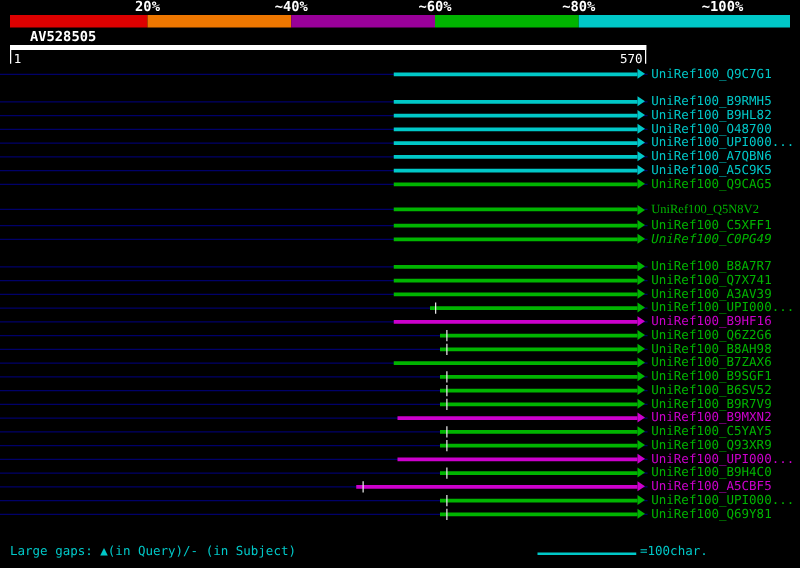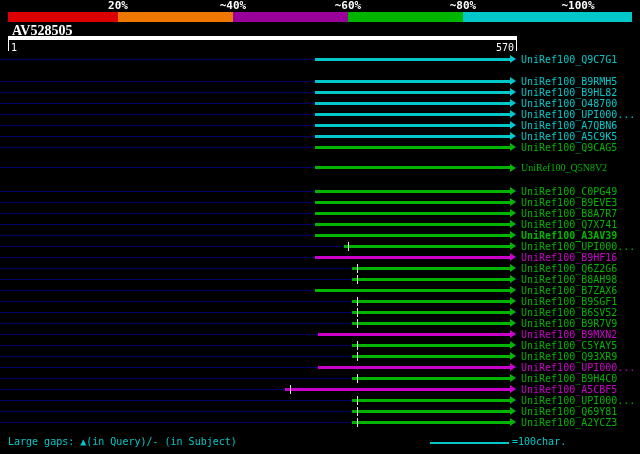--- a/index.html
+++ b/index.html
@@ -6,21 +6,21 @@
   #app{
     position:relative;width:640px;height:454px;background:#000;overflow:hidden;
     font-family:"DejaVu Sans Mono","Liberation Mono",monospace;
   }
   
   #key{position:absolute;left:0;top:0;width:640px;height:24px;}
   .key-seg{position:absolute;top:12px;height:10px;}
   .key-label{position:absolute;top:1px;height:10px;line-height:10px;color:#fff;
     font-size:11px;font-weight:bold;transform:translateX(-50%);white-space:nowrap;}
   
-  .q-name{position:absolute;left:12px;top:23px;color:#fff;font-size:14px;font-weight:bold;font-family:Liberation Serif, serif;}
+  .q-name{position:absolute;left:24px;top:23px;color:#fff;font-size:11px;font-weight:bold;}
   .q-bar{position:absolute;left:8px;top:36px;width:509px;height:4px;background:#fff;}
   .q-tick{position:absolute;top:36px;width:1px;height:15px;background:#fff;}
   .q-start{position:absolute;left:11px;top:42px;color:#fff;font-size:10px;}
   .q-end{position:absolute;left:470px;width:44px;top:42px;color:#fff;font-size:10px;text-align:right;}
   
   #plot{position:absolute;left:0;top:0;width:640px;height:454px;}
   .hit-row{position:absolute;left:0;width:640px;height:11px;}
   .row-line{position:absolute;left:0;top:5px;width:518px;height:1px;}
   .row-bar{position:absolute;top:4px;height:3px;}
   .row-arrow{position:absolute;top:1.5px;width:0;height:0;
@@ -106,49 +106,49 @@
         <div class="row-bar" style="left: 315px; width: 195px; background: rgb(0, 180, 0);"></div>
         <div class="row-arrow" style="left: 510px; border-left-color: rgb(0, 180, 0);"></div>
         <div class="row-label" style="color: rgb(0, 180, 0);">UniRef100_Q9CAG5</div>
       </div>
       <div class="hit-row" style="top: 162px; font-family: Liberation Serif, serif;">
         <div class="row-line" style="background: rgb(0, 0, 105);"></div>
         <div class="row-bar" style="left: 315px; width: 195px; background: rgb(0, 180, 0);"></div>
         <div class="row-arrow" style="left: 510px; border-left-color: rgb(0, 180, 0);"></div>
         <div class="row-label" style="color: rgb(0, 180, 0);">UniRef100_Q5N8V2</div>
       </div>
-      <div class="hit-row" style="top: 185.5px;">
+      <div class="hit-row" style="top: 174.5px;">
+        <div class="row-line" style="background: rgb(0, 0, 105);"></div>
+        <div class="row-bar" style="left: 315px; width: 195px; background: rgb(0, 180, 0);"></div>
+        <div class="row-arrow" style="left: 510px; border-left-color: rgb(0, 180, 0);"></div>
+        <div class="row-label" style="color: rgb(0, 180, 0);">UniRef100_C5XFF1</div>
+      </div>
+      <div class="hit-row" style="top: 185.5px; font-style: italic;">
         <div class="row-line" style="background: rgb(0, 0, 105);"></div>
         <div class="row-bar" style="left: 315px; width: 195px; background: rgb(0, 180, 0);"></div>
         <div class="row-arrow" style="left: 510px; border-left-color: rgb(0, 180, 0);"></div>
         <div class="row-label" style="color: rgb(0, 180, 0);">UniRef100_C0PG49</div>
       </div>
-      <div class="hit-row" style="top: 196.5px;">
-        <div class="row-line" style="background: rgb(0, 0, 105);"></div>
-        <div class="row-bar" style="left: 315px; width: 195px; background: rgb(0, 180, 0);"></div>
-        <div class="row-arrow" style="left: 510px; border-left-color: rgb(0, 180, 0);"></div>
-        <div class="row-label" style="color: rgb(0, 180, 0);">UniRef100_B9EVE3</div>
-      </div>
       <div class="hit-row" style="top: 207.5px;">
         <div class="row-line" style="background: rgb(0, 0, 105);"></div>
         <div class="row-bar" style="left: 315px; width: 195px; background: rgb(0, 180, 0);"></div>
         <div class="row-arrow" style="left: 510px; border-left-color: rgb(0, 180, 0);"></div>
         <div class="row-label" style="color: rgb(0, 180, 0);">UniRef100_B8A7R7</div>
       </div>
       <div class="hit-row" style="top: 218.5px;">
         <div class="row-line" style="background: rgb(0, 0, 105);"></div>
         <div class="row-bar" style="left: 315px; width: 195px; background: rgb(0, 180, 0);"></div>
         <div class="row-arrow" style="left: 510px; border-left-color: rgb(0, 180, 0);"></div>
         <div class="row-label" style="color: rgb(0, 180, 0);">UniRef100_Q7X741</div>
       </div>
       <div class="hit-row" style="top: 229.5px;">
         <div class="row-line" style="background: rgb(0, 0, 105);"></div>
         <div class="row-bar" style="left: 315px; width: 195px; background: rgb(0, 180, 0);"></div>
         <div class="row-arrow" style="left: 510px; border-left-color: rgb(0, 180, 0);"></div>
-        <div class="row-label" style="color: rgb(0, 180, 0); font-weight: bold;">UniRef100_A3AV39</div>
+        <div class="row-label" style="color: rgb(0, 180, 0);">UniRef100_A3AV39</div>
       </div>
       <div class="hit-row" style="top: 240.5px;">
         <div class="row-line" style="background: rgb(0, 0, 105);"></div>
         <div class="row-bar" style="left: 344px; width: 166px; background: rgb(0, 180, 0);"></div>
         <div class="row-arrow" style="left: 510px; border-left-color: rgb(0, 180, 0);"></div>
         <div class="row-tick" style="left: 348px;"></div>
         <div class="row-label" style="color: rgb(0, 180, 0);">UniRef100_UPI000...</div>
       </div>
       <div class="hit-row" style="top: 251.5px;">
         <div class="row-line" style="background: rgb(0, 0, 105);"></div>
@@ -243,27 +243,20 @@
         <div class="row-arrow" style="left: 510px; border-left-color: rgb(0, 180, 0);"></div>
         <div class="row-tick" style="left: 357px;"></div>
         <div class="row-label" style="color: rgb(0, 180, 0);">UniRef100_UPI000...</div>
       </div>
       <div class="hit-row" style="top: 405.5px;">
         <div class="row-line" style="background: rgb(0, 0, 105);"></div>
         <div class="row-bar" style="left: 352px; width: 158px; background: rgb(0, 180, 0);"></div>
         <div class="row-arrow" style="left: 510px; border-left-color: rgb(0, 180, 0);"></div>
         <div class="row-tick" style="left: 357px;"></div>
         <div class="row-label" style="color: rgb(0, 180, 0);">UniRef100_Q69Y81</div>
-      </div>
-      <div class="hit-row" style="top: 416.5px;">
-        <div class="row-line" style="background: rgb(0, 0, 105);"></div>
-        <div class="row-bar" style="left: 352px; width: 158px; background: rgb(0, 180, 0);"></div>
-        <div class="row-arrow" style="left: 510px; border-left-color: rgb(0, 180, 0);"></div>
-        <div class="row-tick" style="left: 357px;"></div>
-        <div class="row-label" style="color: rgb(0, 180, 0);">UniRef100_A2YCZ3</div>
       </div>
     </div>
 
   <div class="f-gaps">Large gaps: ▲(in Query)/- (in Subject)</div>
   <div class="f-line"></div>
   <div class="f-label">=100char.</div>
 
 </div>
 
 </body></html>

